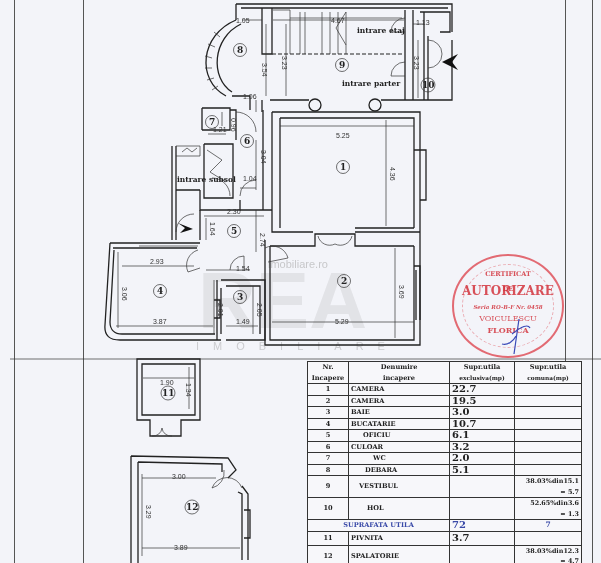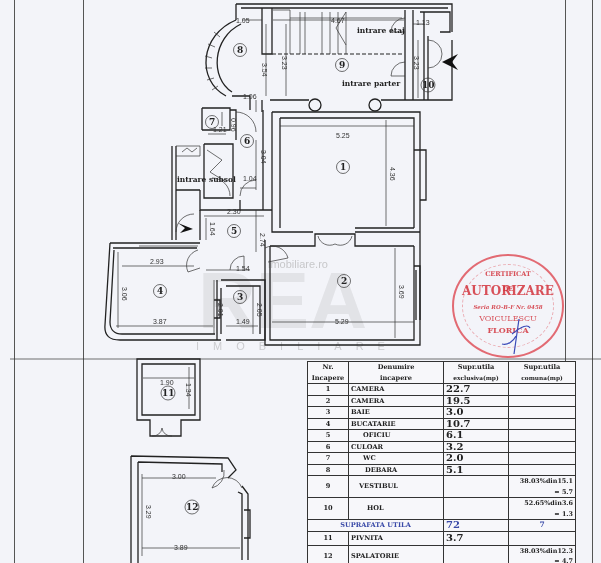--- a/index.html
+++ b/index.html
@@ -281,21 +281,21 @@
           <td class="c-com"></td>
         </tr>
     <tr>
           <td class="c-nr">6</td>
           <td class="c-name">CULOAR</td>
           <td class="c-exc">3.2</td>
           <td class="c-com"></td>
         </tr>
     <tr>
           <td class="c-nr">7</td>
-          <td class="c-name" style="padding-left:14px">WC</td>
+          <td class="c-name" style="padding-left:24px">WC</td>
           <td class="c-exc">2.0</td>
           <td class="c-com"></td>
         </tr>
     <tr>
           <td class="c-nr">8</td>
           <td class="c-name" style="padding-left:16px">DEBARA</td>
           <td class="c-exc">5.1</td>
           <td class="c-com"></td>
         </tr>
     <tr>

